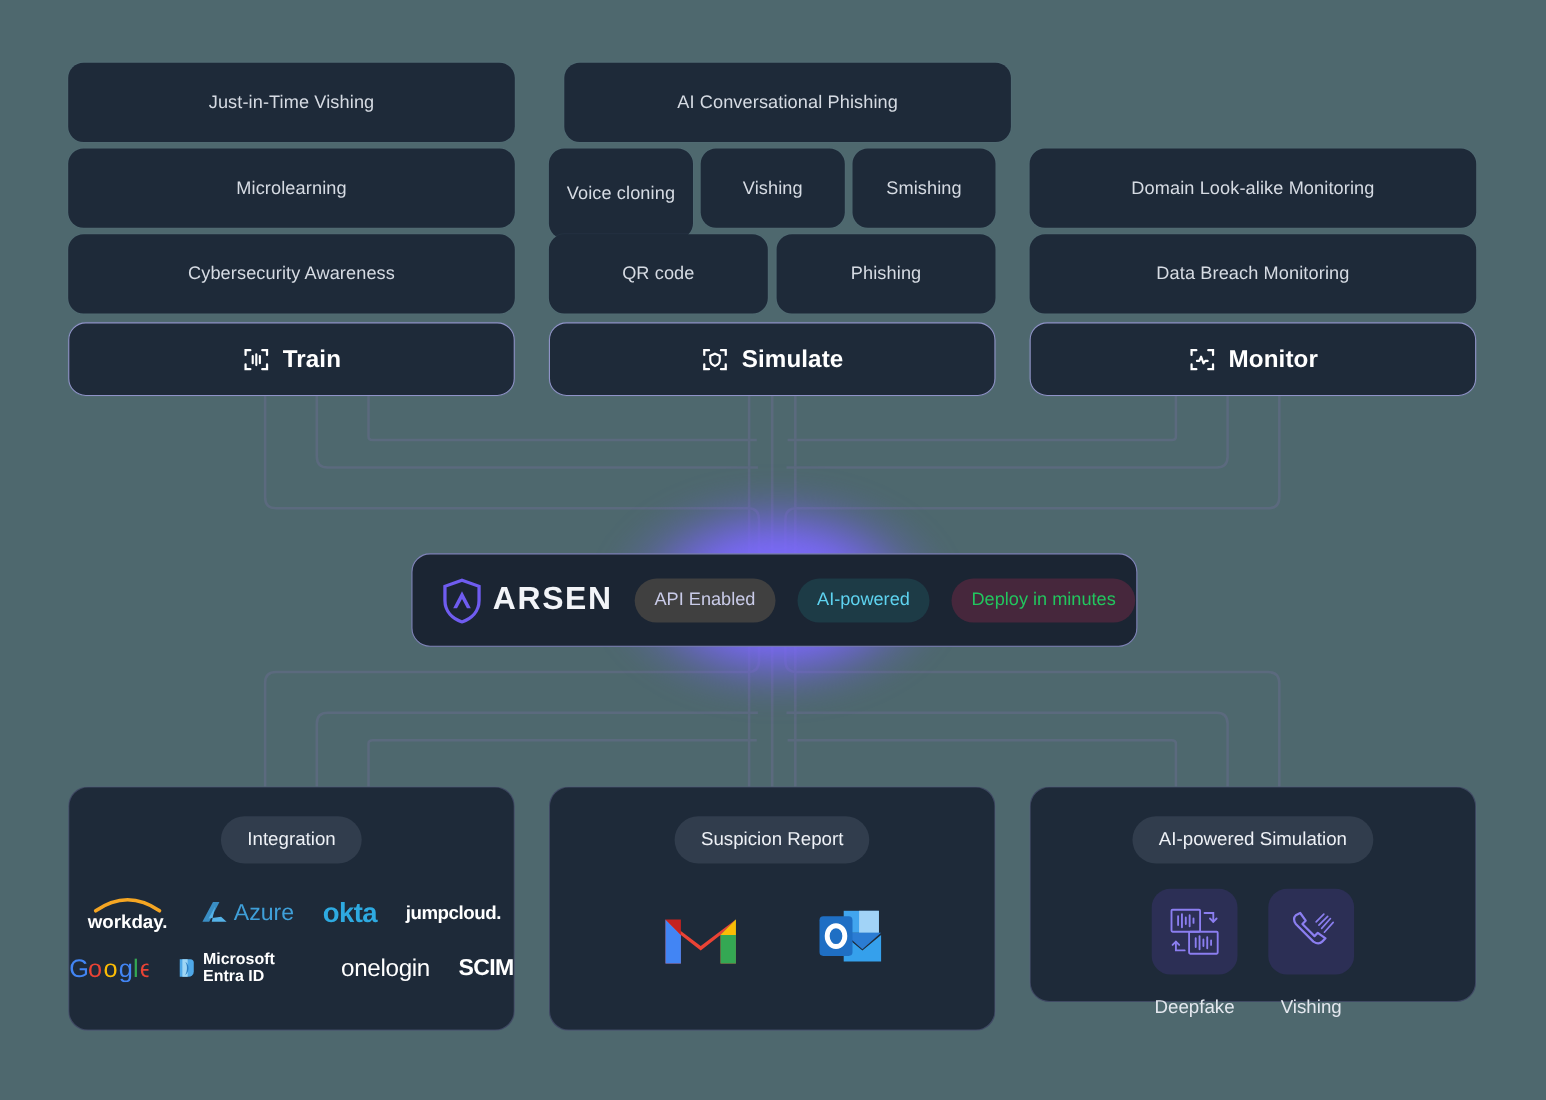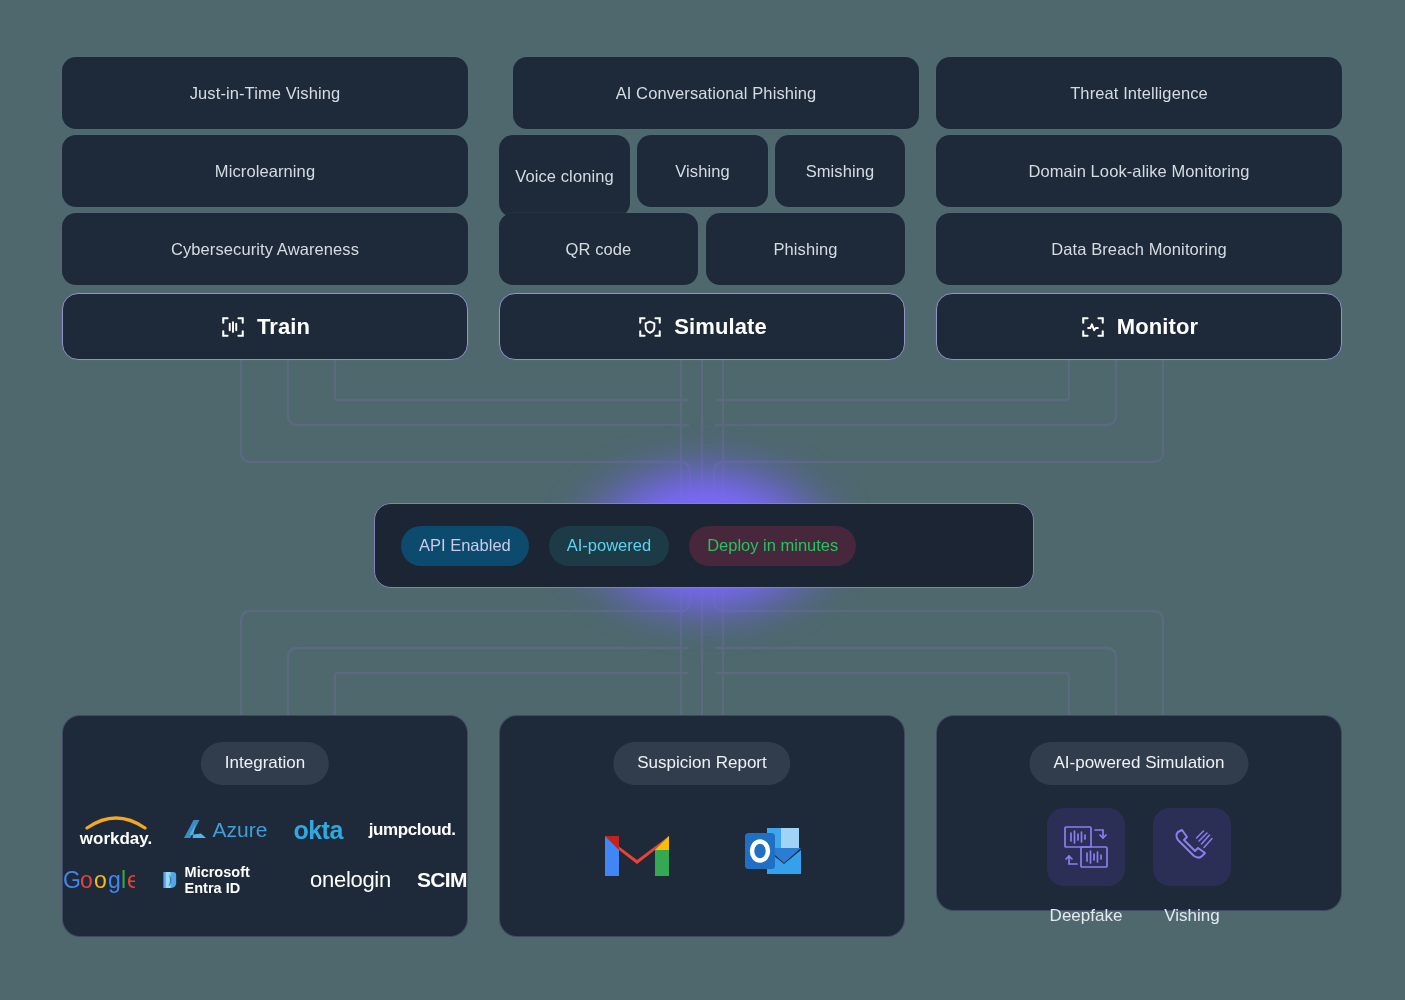--- a/index.html
+++ b/index.html
@@ -73,21 +73,21 @@
   #logo .word {
     color: #f2f4f8; font-size: 29px; font-weight: bold;
     letter-spacing: 1.5px;
   }
   .tag {
     border-radius: 20px;
     padding: 10px 18px 11px;
     font-size: 16.5px;
     white-space: nowrap;
   }
-  .tag.api { background: #0c4a6e; color: #c9cbe8; }
+  .tag.api { background: #404040; color: #c9cbe8; }
   .tag.ai  { background: #1d3b46; color: #5ed3f0; }
   .tag.dep { background: #46273c; color: #22c55e; }
 
   
   .logo-grid {
     position: absolute; left: 0; right: 0; top: 96px;
     display: flex; flex-direction: column; gap: 16px;
     align-items: center;
   }
   .logo-row { display: flex; align-items: center; justify-content: center; gap: 26px; }
@@ -188,38 +188,42 @@
     <span>Phishing</span>
   </div>
   <div class="card primary" style="left:499px; top:293px; width:406px; height:67px;">
     <svg width="26" height="26" viewBox="0 0 24 24" fill="none" stroke="#fff" stroke-width="1.9" stroke-linecap="round">
       <path d="M3 8V4h4M21 8V4h-4M3 16v4h4M21 16v4h-4"></path>
       <path d="M12 7l4 1.7v3.6c0 2.4-1.7 4.2-4 5-2.3-.8-4-2.6-4-5V8.7L12 7z" stroke-width="1.8"></path>
     </svg>
     <span>Simulate</span>
   </div>
 
-  <div class="card" style="left:936px; top:57px;  width:406px; height:72px;">
-    <span>Threat Intelligence</span>
-  </div>
   <div class="card" style="left:936px; top:135px; width:406px; height:72px;">
     <span>Domain Look-alike Monitoring</span>
   </div>
   <div class="card" style="left:936px; top:213px; width:406px; height:72px;">
     <span>Data Breach Monitoring</span>
   </div>
   <div class="card primary" style="left:936px; top:293px; width:406px; height:67px;">
     <svg width="26" height="26" viewBox="0 0 24 24" fill="none" stroke="#fff" stroke-width="1.9" stroke-linecap="round">
       <path d="M3 8V4h4M21 8V4h-4M3 16v4h4M21 16v4h-4"></path>
       <path d="M7.5 13h2l1.5-3.5L13 15l1.5-2h2" stroke-width="1.8" stroke-linejoin="round"></path>
     </svg>
     <span>Monitor</span>
   </div>
 
   <div id="hero">
+    <div id="logo">
+      <svg width="38" height="42" viewBox="0 0 38 42">
+        <path d="M19 2.5 L34.5 8 V21 C34.5 31 27.5 37.5 19 40.5 C10.5 37.5 3.5 31 3.5 21 V8 L19 2.5 Z" fill="none" stroke="#6f5cf0" stroke-width="3"></path>
+        <path d="M19 12.5 L27 28 H23.5 L19 19.5 L14.5 28 H11 L19 12.5 Z" fill="#6f5cf0"></path>
+      </svg>
+      <span class="word">ARSEN</span>
+    </div>
     <div class="tag api"><span>API Enabled</span></div>
     <div class="tag ai"><span>AI-powered</span></div>
     <div class="tag dep"><span>Deploy in minutes</span></div>
   </div>
 
   <div class="panel" style="left:62px; top:715px; width:406px; height:222px;">
     <div class="pill-head" style="top:26px;">
       <span>Integration</span>
     </div>
     <div class="logo-grid">

